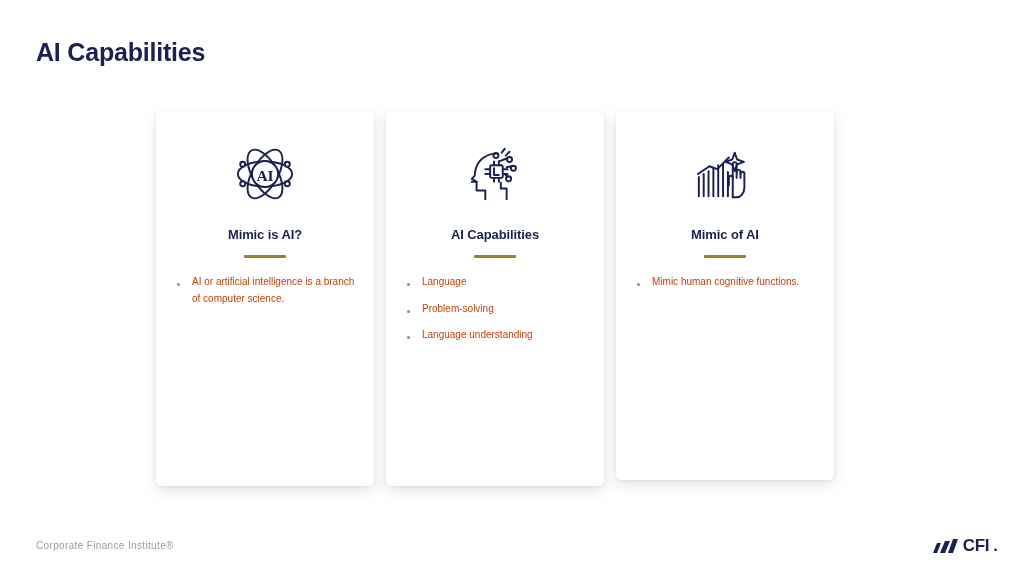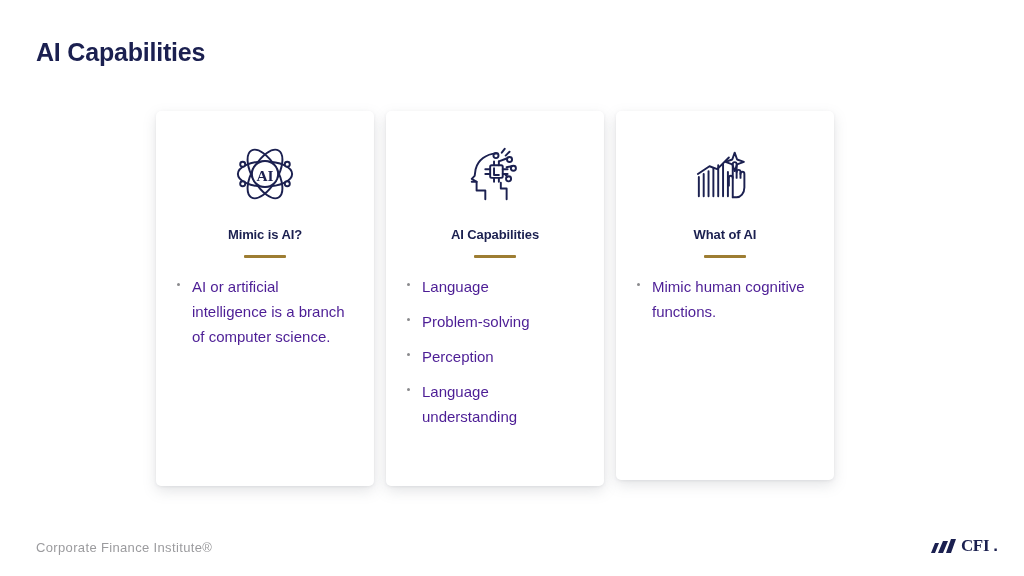--- a/index.html
+++ b/index.html
@@ -69,55 +69,54 @@
   ul.bullets {
     list-style: none;
     margin: 0; padding: 0;
     width: 100%;
     align-self: stretch;
   }
   ul.bullets li {
     position: relative;
     padding-left: 18px;
     margin-bottom: 10px;
-    font-size: 15px;
+    font-size: 10px;
     line-height: 1.67;
-    color: #4c1d95;
+    color: #c2410c;
   }
   ul.bullets li:last-child { margin-bottom: 0; }
   ul.bullets li::before {
     content: "";
     position: absolute;
     left: 3px; top: 9px;
     width: 3px; height: 3px;
     border-radius: 50%;
     background: #8a8a8d;
   }
   .footer-text {
     position: absolute;
     left: 36px; top: 540px;
-    font-size: 13px;
+    font-size: 10px;
     color: #9b9b9e;
     letter-spacing: 0.35px;
   }
   .logo {
     position: absolute;
     right: 26px; top: 537px;
     display: flex;
     align-items: flex-end;
     gap: 4px;
   }
   .logo-mark { display: block; }
   .logo-word {
     font-size: 17px;
     font-weight: bold;
     color: #1b2050;
     letter-spacing: -0.3px;
     line-height: 1;
-    font-family: Liberation Serif, serif;
   }
   .logo-dot {
     font-size: 17px;
     font-weight: bold;
     color: #1b2050;
     line-height: 1;
   }
 </style>
 </head>
 <body>
@@ -164,38 +163,37 @@
           <circle cx="46" cy="37" r="2.6"></circle>
           <path d="M36 19 l8 -3 M44 25 l5 -1 M42 32 l3 3"></path>
           <path d="M39 10 l3 -4 M43 13 l4 -4"></path>
         </svg>
       </div>
       <div class="card-title">AI Capabilities</div>
       <div class="divider"></div>
       <ul class="bullets">
         <li>Language</li>
         <li>Problem-solving</li>
-        <li>Perception</li>
         <li>Language understanding</li>
       </ul>
     </div>
 
     <div class="card card-3">
       <div class="card-icon">
         <svg width="62" height="62" viewBox="0 0 64 64" fill="none" stroke="#1b2050" stroke-width="2" stroke-linecap="round" stroke-linejoin="round">
           <path d="M5 55 V35 M10 55 V32 M15 55 V29 M20 55 V26 M25 55 V23 M30 55 V22 M35 55 V30"></path>
           <path d="M4 32 L16 24 L24 27 L36 15"></path>
           <path d="M42 10 l2.5 7 7 2.5 -7 2.5 -2.5 7 -2.5 -7 -7 -2.5 7 -2.5z" fill="#ffffff"></path>
           <path d="M40 56 V36 c0 -3 -4 -3 -4 0 v8"></path>
           <path d="M40 36 V22 c0 -3 4 -3 4 0 v14"></path>
           <path d="M44 30 c0 -3 4 -3 4 0 v6"></path>
           <path d="M48 32 c0 -3 4 -3 4 0 v14 c0 6 -4 10 -8 10 H40"></path>
         </svg>
       </div>
-      <div class="card-title">What of AI</div>
+      <div class="card-title">Mimic of AI</div>
       <div class="divider"></div>
       <ul class="bullets">
         <li>Mimic human cognitive functions.</li>
       </ul>
     </div>
 
   </div>
 
   <div class="footer-text">Corporate Finance Institute®</div>
 

